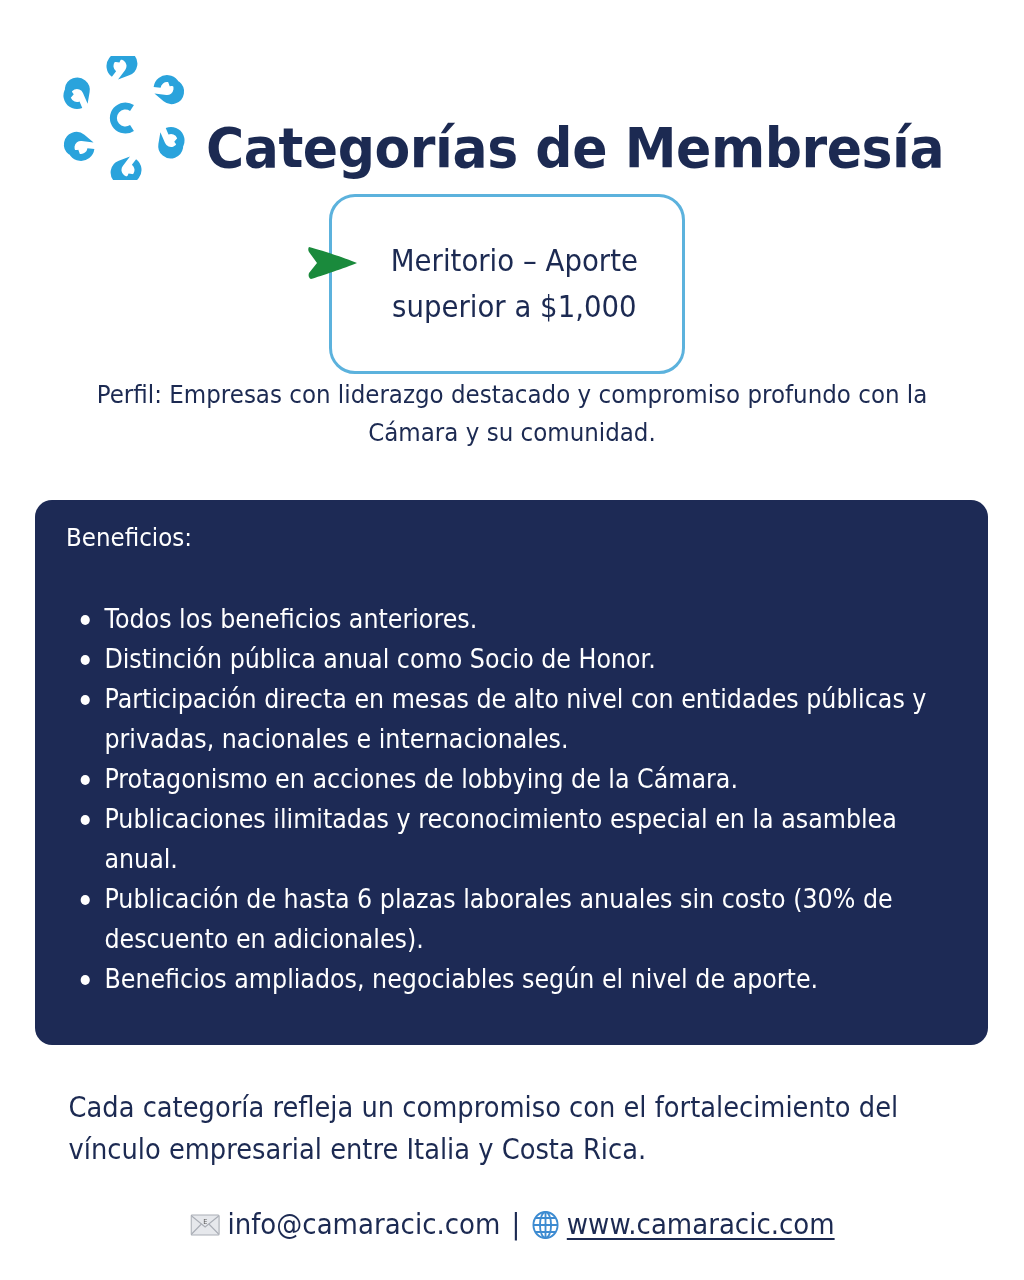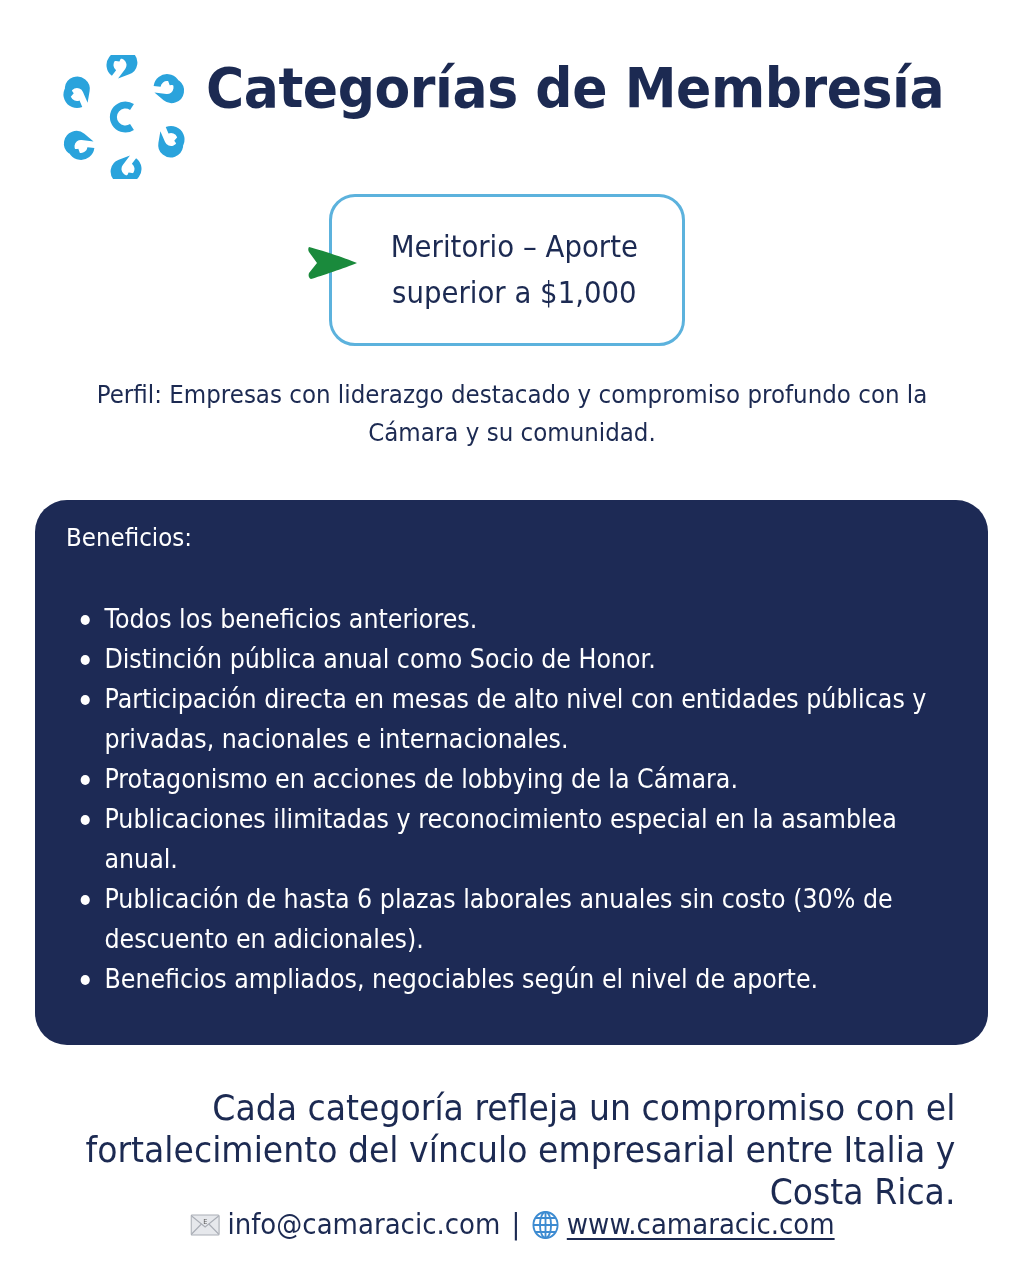--- a/index.html
+++ b/index.html
@@ -1,37 +1,37 @@
 <!DOCTYPE html>
 <html><head>
   <meta charset="utf-8">
   <style>
     * { box-sizing: border-box; margin: 0; padding: 0; }
     html, body { width: 1024px; height: 1280px; background: #ffffff; overflow: hidden; }
     body { font-family: "DejaVu Sans", "Liberation Sans", sans-serif; color: #1c2a52; position: relative; }
 
-    .header { position: absolute; left: 62px; top: 55px; width: 900px; height: 125px; display: flex; align-items: flex-start; }
+    .header { position: absolute; left: 62px; top: 55px; width: 900px; height: 125px; display: flex; align-items: flex-end; }
     .logo { width: 124px; height: 124px; flex: 0 0 124px; }
     .title { margin-left: 20px; font-size: 56px; font-weight: bold; color: #1c2a52; letter-spacing: -0.5px; white-space: nowrap; transform: scaleX(0.93); transform-origin: left center; }
 
     .category-wrap { position: absolute; left: 305px; top: 194px; width: 400px; height: 140px; }
-    .category-box { position: absolute; left: 24px; top: 0; width: 356px; height: 152px; border: 3px solid #5cb2dd; border-radius: 26px; background: #fff; display: flex; align-items: center; justify-content: center; text-align: center; padding-left: 14px; }
+    .category-box { position: absolute; left: 24px; top: 0; width: 356px; height: 180px; border: 3px solid #5cb2dd; border-radius: 26px; background: #fff; display: flex; align-items: center; justify-content: center; text-align: center; padding-left: 14px; }
     .category-text { font-size: 30px; line-height: 46px; color: #1c2a52; white-space: pre-line; transform: scaleX(0.92); }
     .arrow { position: absolute; left: 0; top: 50px; width: 56px; height: 38px; }
 
     .profile { position: absolute; left: 30px; top: 376px; width: 964px; text-align: center; font-size: 25px; line-height: 38px; color: #1c2a52; }
     .profile span { display: inline-block; transform: scaleX(0.92); }
 
-    .benefits { position: absolute; left: 35px; top: 500px; width: 953px; height: 545px; background: #1d2a55; border-radius: 32px; color: #ffffff; padding: 20px 30px 0 31px; }
+    .benefits { position: absolute; left: 35px; top: 500px; width: 953px; height: 545px; background: #1d2a55; border-radius: 17px; color: #ffffff; padding: 20px 30px 0 31px; }
     .benefits-title { font-size: 25px; line-height: 36px; transform: scaleX(0.92); transform-origin: left center; display: inline-block; }
     .benefits-list { list-style: none; margin-top: 43px; }
     .benefits-list li { position: relative; padding-left: 42px; font-size: 26px; line-height: 40px; width: 960px; transform: scaleX(0.915); transform-origin: left center; }
     .benefits-list li::before { content: ""; position: absolute; left: 16px; top: 16px; width: 10px; height: 10px; border-radius: 50%; background: #fff; }
 
-    .closing { position: absolute; left: 30px; top: 1087px; width: 964px; text-align: right; font-size: 36px; line-height: 42px; color: #1c2a52; }
+    .closing { position: absolute; left: 30px; top: 1087px; width: 964px; text-align: left; font-size: 28px; line-height: 42px; color: #1c2a52; }
     .closing span { display: inline-block; transform: scaleX(0.92); }
 
     .footer { position: absolute; left: 0; top: 1208px; width: 1024px; display: flex; justify-content: center; align-items: center; font-size: 28px; color: #1c2a52; }
     .footer-inner { display: flex; align-items: center; transform: scaleX(0.93); }
     .footer .ico { display: inline-block; margin-right: 8px; }
     .sep { margin: 0 12px; }
     .link { color: #1c2a52; text-decoration: underline; text-underline-offset: 4px; }
   </style>
 </head>
 <body>

